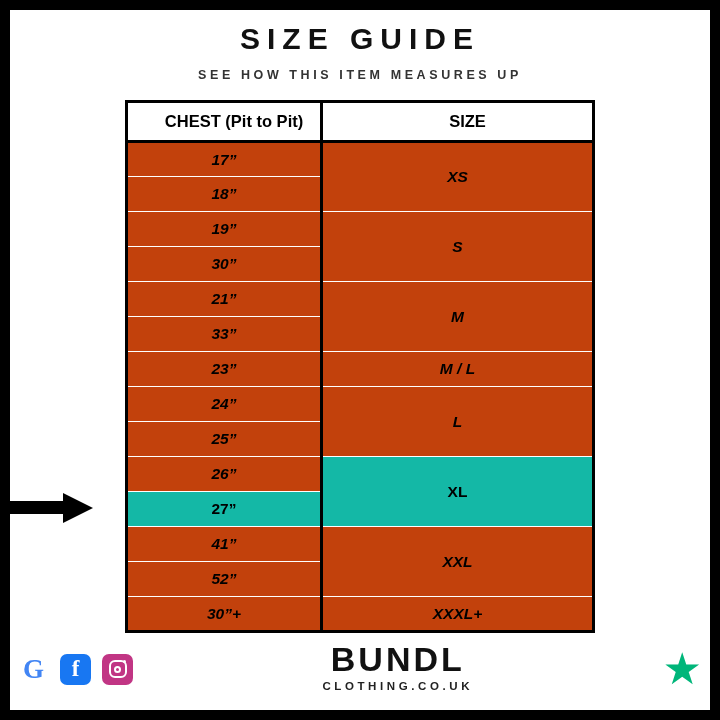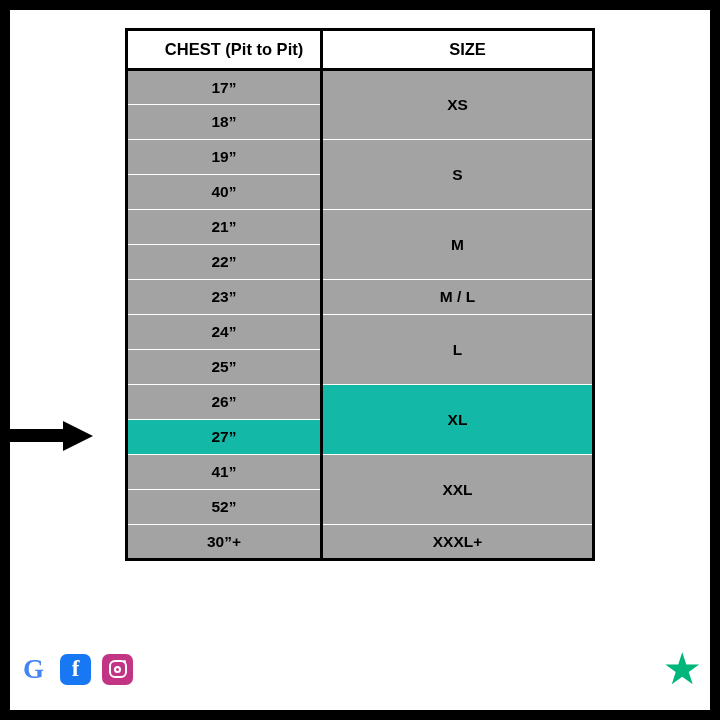--- a/index.html
+++ b/index.html
@@ -75,21 +75,21 @@
     text-align: center;
     vertical-align: middle;
     font-size: 15.5px;
     font-weight: bold;
     color: #000000;
     border-right: 3px solid #000000;
     border-top: 1px solid #ffffff;
   }
   table.size-table td.size-cell { border-right: none; }
 
-  td.grey { background: #a3a3a3; }
+  td.grey { background: #c2410c; font-style: italic; }
   td.white { background: #14b8a6; }
 
   
   td.size-cell { border-top: 1px solid #ffffff; }
 
   .arrow {
     position: absolute;
     left: -140px;
     width: 120px;
     height: 26px;
@@ -198,20 +198,22 @@
     color: #111111;
     letter-spacing: -0.3px;
   }
 </style>
 </head>
 <body>
 
 <div id="page">
   <div class="inner">
 
+    <div class="title">SIZE GUIDE</div>
+    <div class="subtitle">SEE HOW THIS ITEM MEASURES UP</div>
 
     <div class="table-wrap">
       <div class="arrow" id="arrow" style="top: 394.5px;">
         <div class="shaft"></div>
         <div class="head"></div>
       </div>
       <table class="size-table">
         <colgroup>
             <col class="c1">
             <col class="c2">
@@ -228,28 +230,28 @@
               <td class="size-cell grey" rowspan="2">XS</td>
             </tr>
             <tr>
               <td class="chest-cell grey">18”</td>
             </tr>
             <tr>
               <td class="chest-cell grey">19”</td>
               <td class="size-cell grey" rowspan="2">S</td>
             </tr>
             <tr>
-              <td class="chest-cell grey">40”</td>
+              <td class="chest-cell grey">30”</td>
             </tr>
             <tr>
               <td class="chest-cell grey">21”</td>
               <td class="size-cell grey" rowspan="2">M</td>
             </tr>
             <tr>
-              <td class="chest-cell grey">22”</td>
+              <td class="chest-cell grey">33”</td>
             </tr>
             <tr>
               <td class="chest-cell grey">23”</td>
               <td class="size-cell grey" rowspan="1">M / L</td>
             </tr>
             <tr>
               <td class="chest-cell grey">24”</td>
               <td class="size-cell grey" rowspan="2">L</td>
             </tr>
             <tr>
@@ -286,20 +288,24 @@
             <span>f</span>
           </div>
         <div class="ico instagram">
           <div class="sq">
               <div class="dot"></div>
             </div>
           <div class="corner"></div>
         </div>
       </div>
 
+      <div class="brand">
+        <div class="name">BUNDL</div>
+        <div class="url">CLOTHING.CO.UK</div>
+      </div>
 
       <div class="trustpilot">
         <span class="tp-star-glyph">★</span>
       </div>
     </div>
 
   </div>
 </div>
 
 </body></html>

